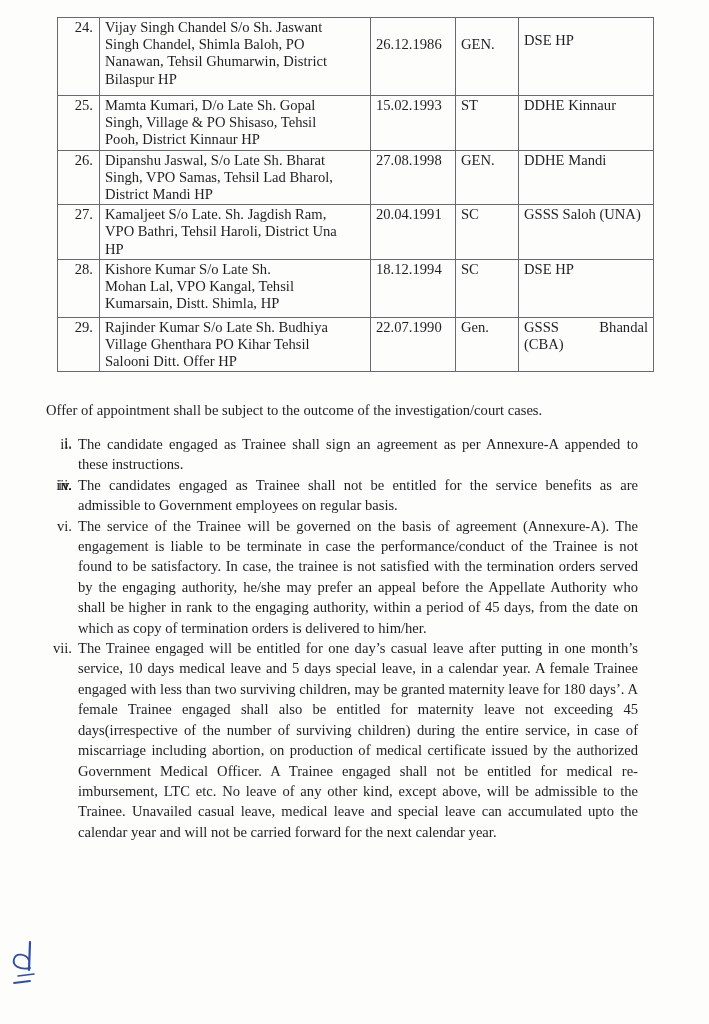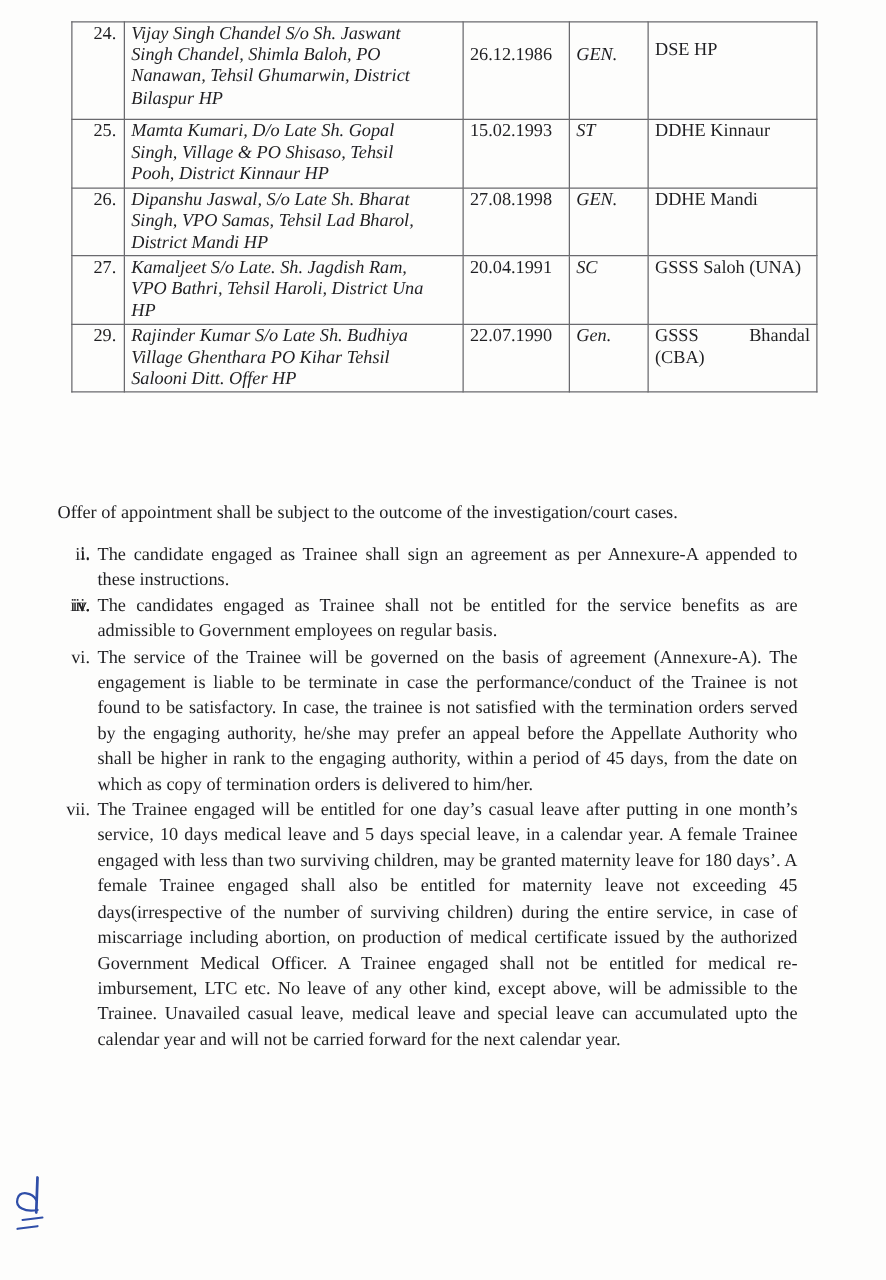--- a/index.html
+++ b/index.html
@@ -10,23 +10,23 @@
   }
   .page { position: absolute; left: 0; top: 0; width: 608px; height: 1024px; }
   table.cand {
     position: absolute; left: 57px; top: 17px; width: 597px;
     border-collapse: collapse; font-size: 14.6px; line-height: 17.2px;
   }
   table.cand td {
     border: 1px solid #6a6a6e; vertical-align: top; padding: 1px 5px 1px 5px;
   }
   td.num { width: 30px; text-align: right; padding-right: 6px !important; }
-  td.name { width: 260px; font-style: italic; }
+  td.name { width: 260px; }
   td.dob { width: 74px; white-space: nowrap; }
-  td.cat { width: 52px; font-style: italic; }
+  td.cat { width: 52px; }
   td.post { }
   td.mid { padding-top: 18px !important; }
   .post-justify { display: flex; justify-content: space-between; align-items: flex-end; }
   .heading {
     position: absolute; left: 46px; top: 402px; font-weight: normal; font-size: 14.6px;
     white-space: nowrap;
   }
   ol.conds {
     position: absolute; left: 46px; top: 433px; width: 592px; margin: 0; padding: 0;
     list-style: none; font-size: 14.6px; line-height: 20.4px;
@@ -82,20 +82,31 @@
         <td class="num">27.</td>
         <td class="name">
           <div>Kamaljeet S/o Late. Sh. Jagdish Ram,</div>
           <div>VPO Bathri, Tehsil Haroli, District Una</div>
           <div>HP</div>
         </td>
         <td class="dob">20.04.1991</td>
         <td class="cat">SC</td>
         <td class="post" style="white-space:nowrap">GSSS Saloh (UNA)</td>
       </tr>
+      <tr style="height:58px">
+        <td class="num">28.</td>
+        <td class="name">
+          <div>Kishore Kumar S/o Late Sh.</div>
+          <div>Mohan Lal, VPO Kangal, Tehsil</div>
+          <div>Kumarsain, Distt. Shimla, HP</div>
+        </td>
+        <td class="dob">18.12.1994</td>
+        <td class="cat">SC</td>
+        <td class="post">DSE HP</td>
+      </tr>
       <tr style="height:53px">
         <td class="num">29.</td>
         <td class="name">
           <div>Rajinder Kumar S/o Late Sh. Budhiya</div>
           <div>Village Ghenthara PO Kihar Tehsil</div>
           <div>Salooni Ditt. Offer HP</div>
         </td>
         <td class="dob">22.07.1990</td>
         <td class="cat">Gen.</td>
         <td class="post">

